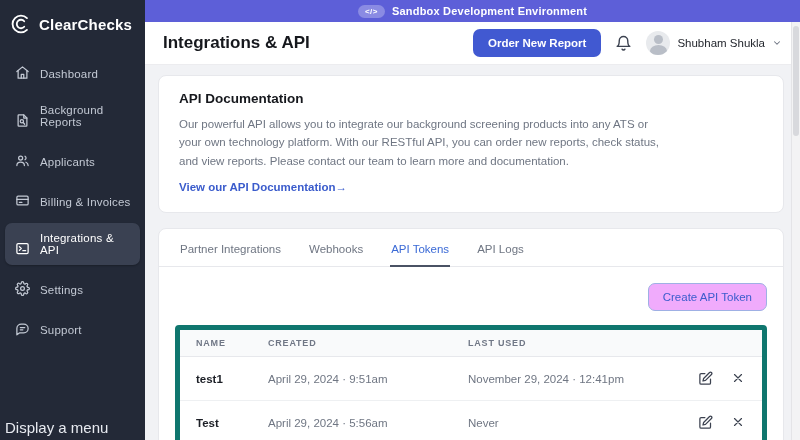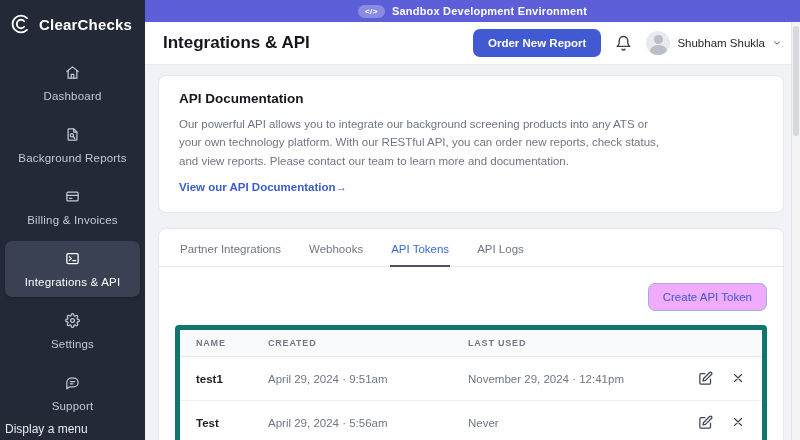--- a/index.html
+++ b/index.html
@@ -5,25 +5,25 @@
   * { margin:0; padding:0; box-sizing:border-box; }
   html,body { width:800px; height:440px; overflow:hidden; }
   body { font-family:"Liberation Sans", sans-serif; background:#f1f2f5; position:relative; }
 
   
   .sidebar { position:absolute; left:0; top:0; width:145px; height:440px; background:#232937; z-index:5; display:flex; flex-direction:column; }
   .logo { display:flex; align-items:center; gap:7px; padding:13px 12px 10px 10px; }
   .logo-icon { width:22px; height:22px; flex:0 0 auto; }
   .logo-text { color:#ffffff; font-size:15px; font-weight:700; letter-spacing:.2px; }
   .nav { margin-top:10px; padding:0 5px; display:flex; flex-direction:column; }
-  .nav-item { display:flex; align-items:center; gap:10px; padding:9px 9px; margin-bottom:6px; border-radius:7px; color:#c3c9d4; cursor:pointer;flex-direction:column; }
+  .nav-item { display:flex; align-items:flex-end; gap:10px; padding:9px 9px; margin-bottom:6px; border-radius:7px; color:#c3c9d4; cursor:pointer; }
   .nav-item .nv-icon { width:16px; height:16px; flex:0 0 auto; display:flex; align-items:center; justify-content:center; }
   .nav-item .nv-label { font-size:11.5px; letter-spacing:.2px; }
   .nav-item.active { background:#3a4152; color:#ffffff; box-shadow:0 1px 2px rgba(0,0,0,.25); }
-  .sidebar-hint { position:absolute; bottom:4px; left:5px; color:#e7eaf0; font-size:12px; }
+  .sidebar-hint { position:absolute; bottom:4px; left:5px; color:#e7eaf0; font-size:15px; }
 
   
   .main { position:absolute; left:145px; top:0; width:655px; height:440px; }
   .banner { height:22px; background:#5d5fd8; display:flex; align-items:center; justify-content:center; gap:7px; }
   .code-pill { background:rgba(255,255,255,.28); border-radius:8px; padding:1px 7px; color:#ffffff; font-size:8px; font-weight:700; line-height:11px; letter-spacing:.5px; }
   .banner-label { color:#ffffff; font-size:11px; font-weight:700; letter-spacing:.2px; }
 
   .topbar { height:43px; background:#ffffff; display:flex; align-items:center; padding:0 18px; border-bottom:1px solid #ececef; }
   .page-title { font-size:17px; font-weight:700; color:#16181d; }
   .topbar-right { margin-left:auto; display:flex; align-items:center; gap:14px; }
@@ -96,20 +96,31 @@
     <div class="nav-item">
       <span class="nv-icon">
         <svg viewBox="0 0 24 24" width="15" height="15" fill="none" stroke="currentColor" stroke-width="2" stroke-linecap="round" stroke-linejoin="round">
             <path d="M14 3H6a1 1 0 0 0-1 1v16a1 1 0 0 0 1 1h12a1 1 0 0 0 1-1V8z"></path>
             <path d="M14 3v5h5"></path>
             <circle cx="11" cy="13" r="2.6"></circle>
             <path d="M13 15.2 15.5 18"></path>
           </svg>
       </span>
       <span class="nv-label">Background Reports</span>
+    </div>
+    <div class="nav-item">
+      <span class="nv-icon">
+        <svg viewBox="0 0 24 24" width="15" height="15" fill="none" stroke="currentColor" stroke-width="2" stroke-linecap="round" stroke-linejoin="round">
+            <circle cx="9" cy="8" r="3.2"></circle>
+            <path d="M3 20c0-3.3 2.7-5.5 6-5.5s6 2.2 6 5.5"></path>
+            <path d="M16 5.2a3.2 3.2 0 0 1 0 5.6"></path>
+            <path d="M17.5 14.8c2.1.7 3.5 2.6 3.5 5.2"></path>
+          </svg>
+      </span>
+      <span class="nv-label">Applicants</span>
     </div>
     <div class="nav-item">
       <span class="nv-icon">
         <svg viewBox="0 0 24 24" width="15" height="15" fill="none" stroke="currentColor" stroke-width="2" stroke-linecap="round" stroke-linejoin="round">
             <rect x="3" y="5" width="18" height="14" rx="2"></rect>
             <path d="M3 10h18"></path>
             <path d="M7 15h4"></path>
           </svg>
       </span>
       <span class="nv-label">Billing &amp; Invoices</span>

